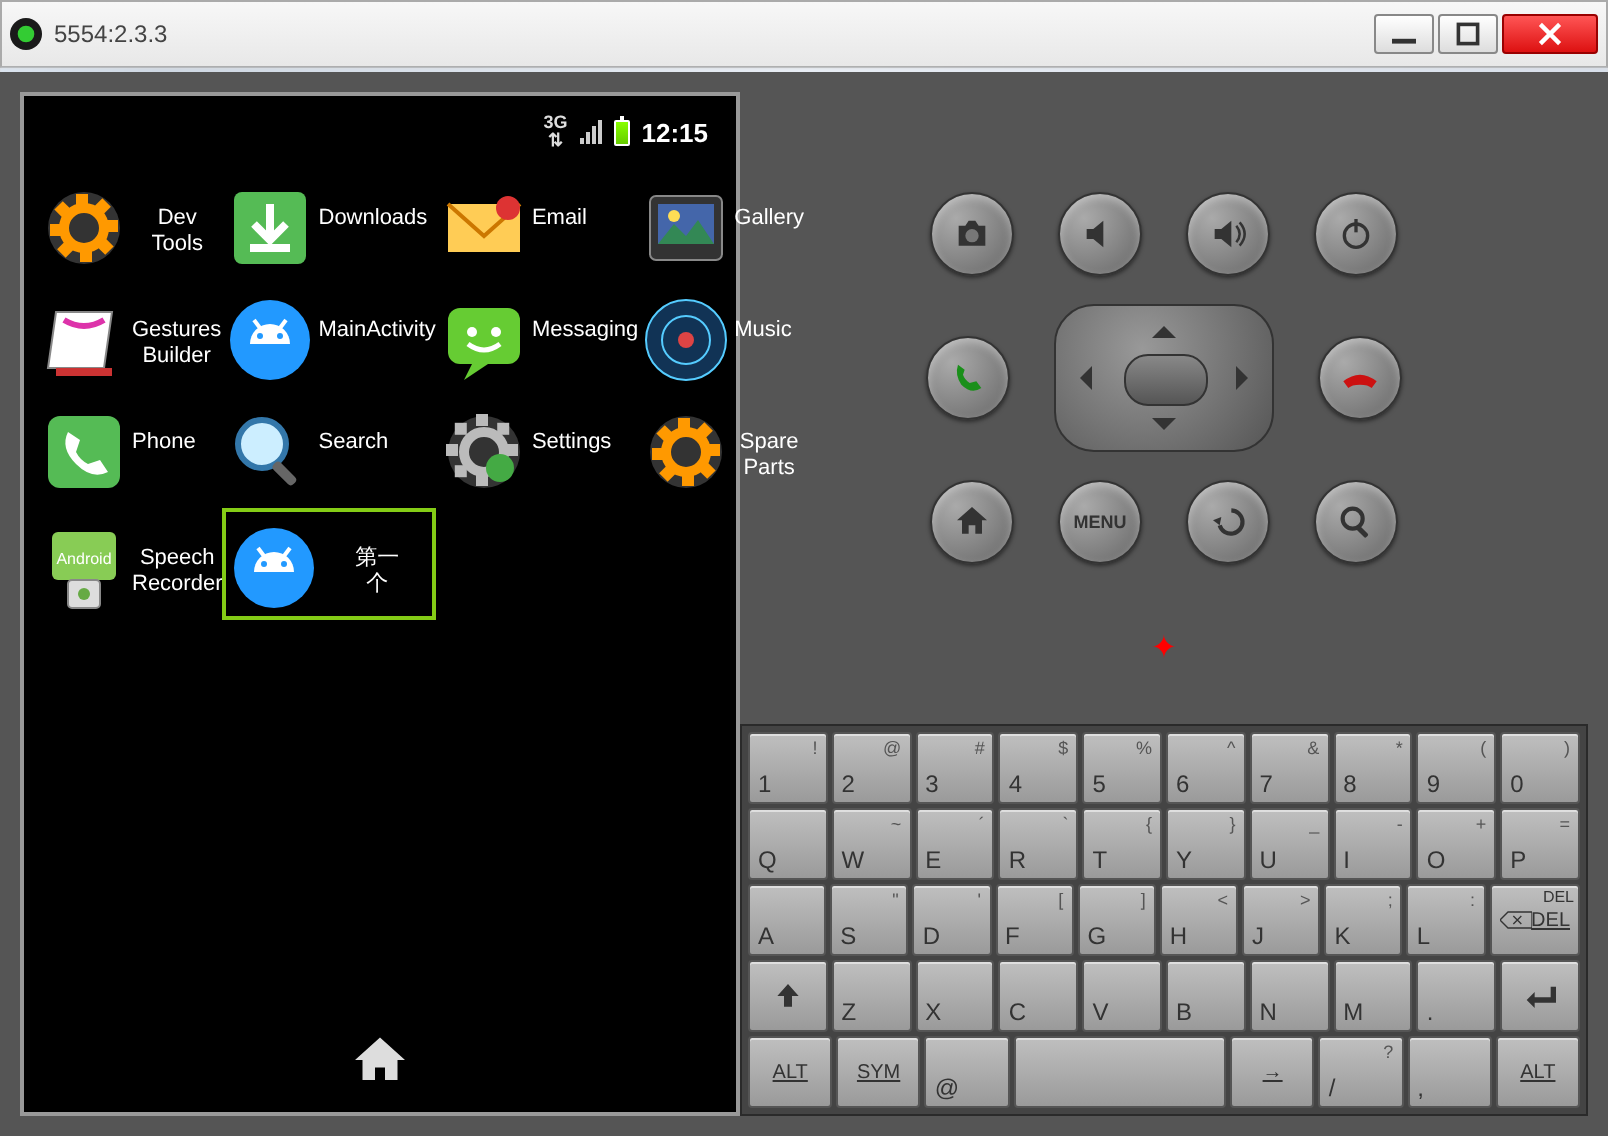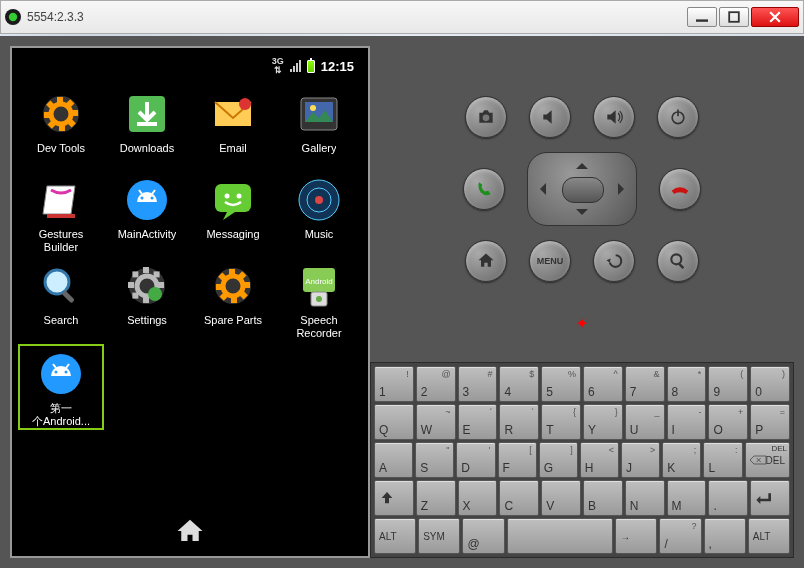--- a/index.html
+++ b/index.html
@@ -22,21 +22,21 @@
   
   .phone { width: 360px; height: 512px; background: #000; border: 2px solid #999; position: relative; padding: 6px 6px 0 6px; }
   .statusbar { height: 24px; display: flex; justify-content: flex-end; align-items: center; gap: 6px; color: #fff; font-size: 13px; font-weight: bold; padding-right: 8px; }
   .s3g { font-size: 9px; color:#ddd; text-align:center; line-height:1; }
   .sigbars { display:inline-flex; gap:1px; align-items:flex-end; height:12px;}
   .sigbars span{ width:2px; background:#ccc;}
   .batt { width:8px; height:13px; border:1px solid #fff; border-radius:1px; background: linear-gradient(#8f0 0%,#6c0 100%); position:relative;}
   .batt::after{content:"";position:absolute;top:-3px;left:2px;right:2px;height:2px;background:#fff;}
 
   .apps { display: grid; grid-template-columns: repeat(4, 1fr); gap: 4px 0; padding: 8px 0; }
-  .app { display: flex; flex-direction: column; align-items: center; cursor: pointer; padding-top: 4px; }
+  .app { display: flex; align-items: center; cursor: pointer; padding-top: 4px; }
   .app-icon { width: 48px; height: 48px; border-radius: 6px; display: flex; align-items: center; justify-content: center; }
   .app-label { color: #fff; font-size: 11px; text-align: center; margin-top: 4px; white-space: pre-line; line-height: 1.15; height: 26px; overflow: hidden; }
   .highlight { border: 2px solid #84cc16; }
   
   .homebutton { position: absolute; bottom: 6px; left: 50%; transform: translateX(-50%); cursor: pointer; }
   .homebutton svg{ width:30px; height:30px; fill:#ddd;}
 
   
   .controls { flex: 1; display: flex; flex-direction: column; }
   .controls-top { flex: 1; display: flex; flex-direction: column; align-items: center; padding-top: 50px;}
@@ -55,21 +55,21 @@
   .dcenter{position:absolute;top:24px;left:34px;width:42px;height:26px;border-radius:12px;background:linear-gradient(#888,#555);border:1px solid #333;}
 
   .led {text-align:center; color:#f00; font-size:16px; margin: 18px 0 10px;}
 
   
   .kbd { background:#444; border:1px solid #2a2a2a; padding:2px; }
   .krow { display:flex; }
   .key { flex:1; height:36px; margin:1px; background:linear-gradient(#bfbfbf,#9a9a9a); border:1px solid #555; border-radius:2px; position:relative; display:flex; align-items:flex-end; justify-content:flex-start; padding:2px 4px; font-size:12px; color:#333; cursor:pointer; box-shadow: inset 0 1px 0 rgba(255,255,255,0.5);}
   .key .sup { position:absolute; top:2px; right:4px; font-size:9px; color:#555;}
   .key.wide { flex:1.5; }
-  .key.special { align-items:center; font-size:10px;}
+  .key.special { align-items:center; justify-content:center; font-size:10px;text-decoration:underline;}
   .key svg{width:16px;height:16px;fill:#333;}
 </style>
 </head>
 <body>
 
 <div class="titlebar">
   <span class="titlebar-icon">
     <svg viewBox="0 0 24 24">
         <circle cx="12" cy="12" r="10" fill="#3c3"></circle>
       </svg>
@@ -201,20 +201,29 @@
               <circle cx="24" cy="24" r="20" fill="none" stroke="#5cf" stroke-width="1"></circle>
               <circle cx="24" cy="24" r="12" fill="none" stroke="#5cf" stroke-width="1"></circle>
               <circle cx="24" cy="24" r="4" fill="#d44"></circle>
             </svg>
           </div>
     <div class="app-label">Music</div>
         </div>
         <div class="app">
           <div class="app-icon">
             <svg viewBox="0 0 48 48" width="48" height="48">
+              <rect x="6" y="6" width="36" height="36" rx="6" fill="#5b5"></rect>
+              <path d="M16 14 q-4 8 4 16 q8 8 16 4 l-4-6-6 2q-4-2-6-6 l2-6z" fill="#fff"></path>
+            </svg>
+          </div>
+    <div class="app-label">Phone</div>
+        </div>
+        <div class="app">
+          <div class="app-icon">
+            <svg viewBox="0 0 48 48" width="48" height="48">
               <circle cx="20" cy="20" r="12" fill="#cef" stroke="#37a" stroke-width="3"></circle>
               <rect x="28" y="28" width="14" height="5" rx="2" transform="rotate(45 28 28)" fill="#666"></rect>
             </svg>
           </div>
     <div class="app-label">Search</div>
         </div>
         <div class="app">
           <div class="app-icon">
             <svg viewBox="0 0 48 48" width="48" height="48">
               <circle cx="24" cy="24" r="18" fill="#333"></circle>

